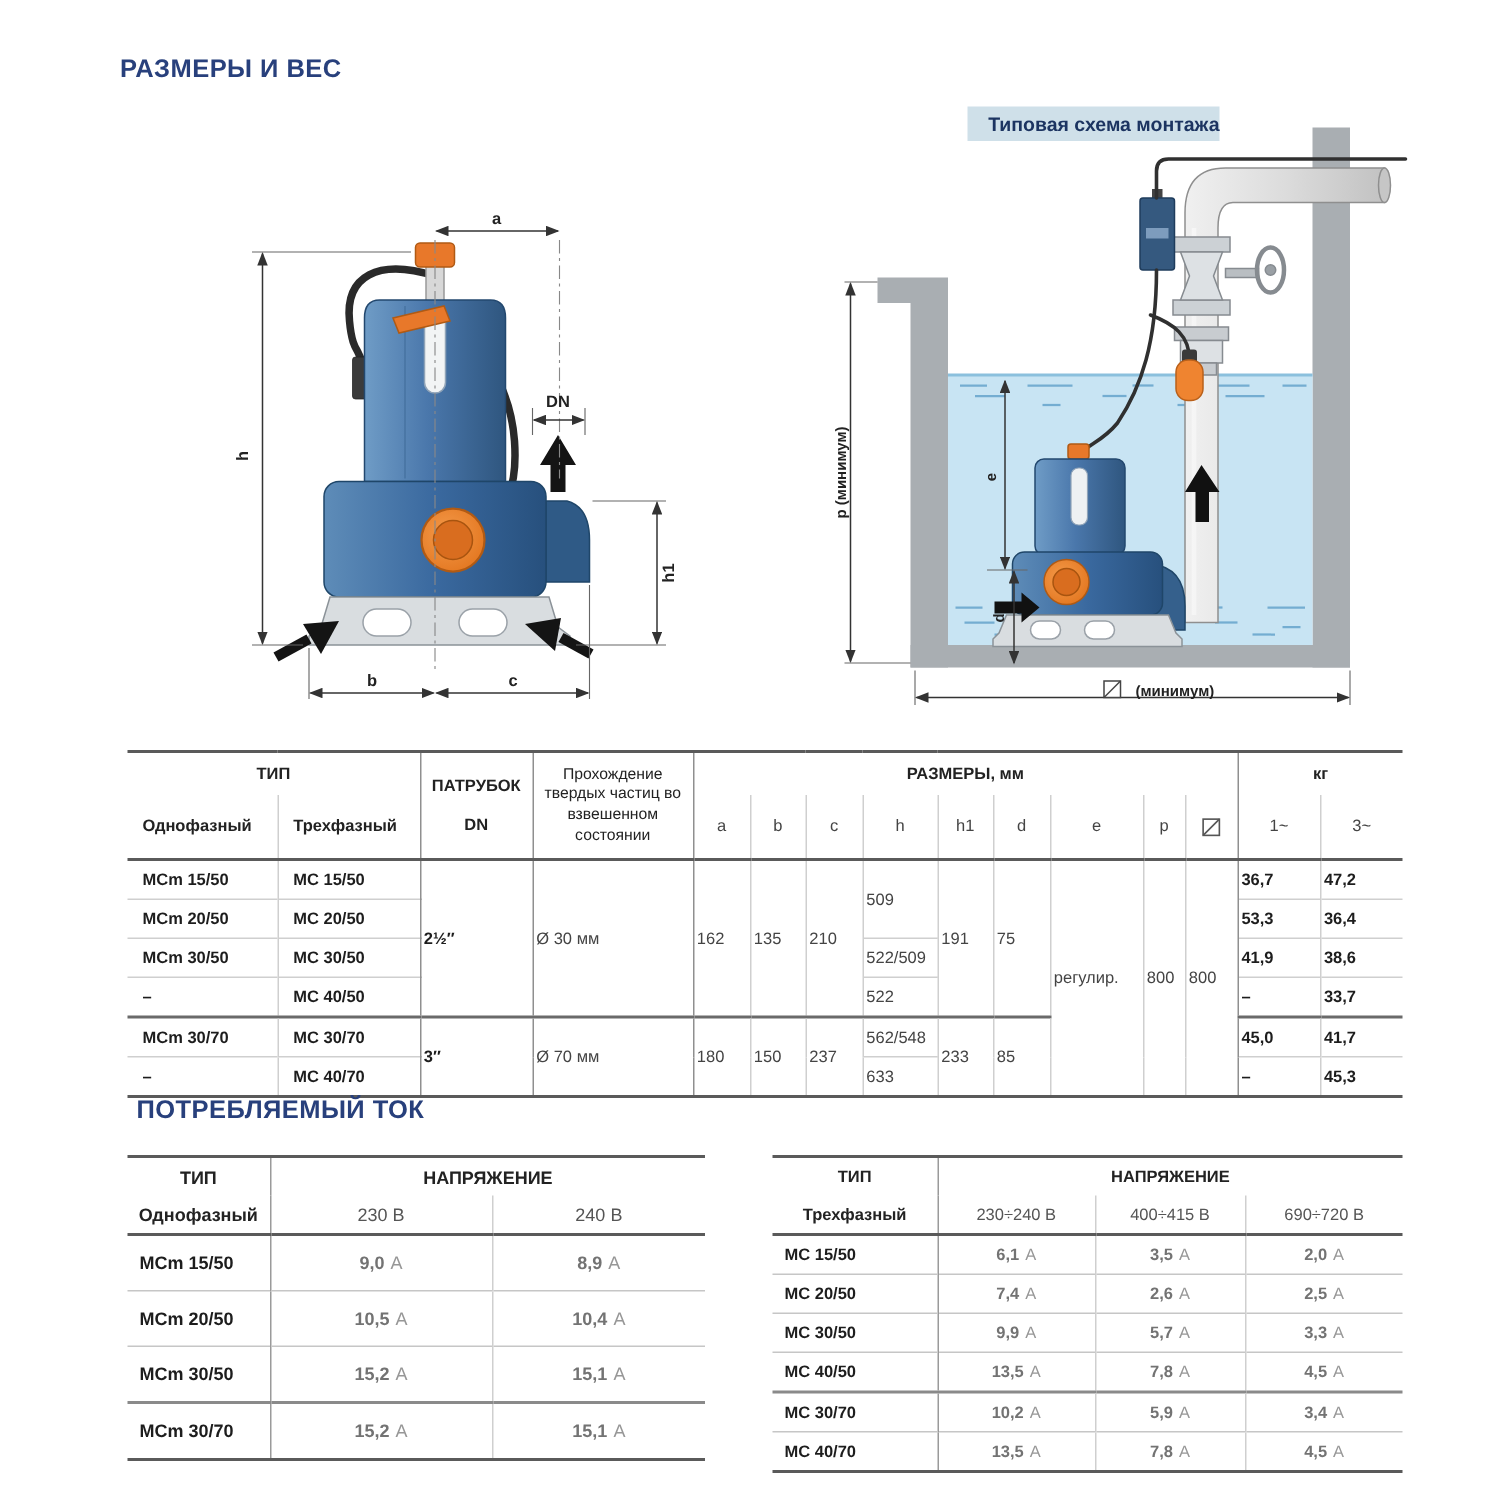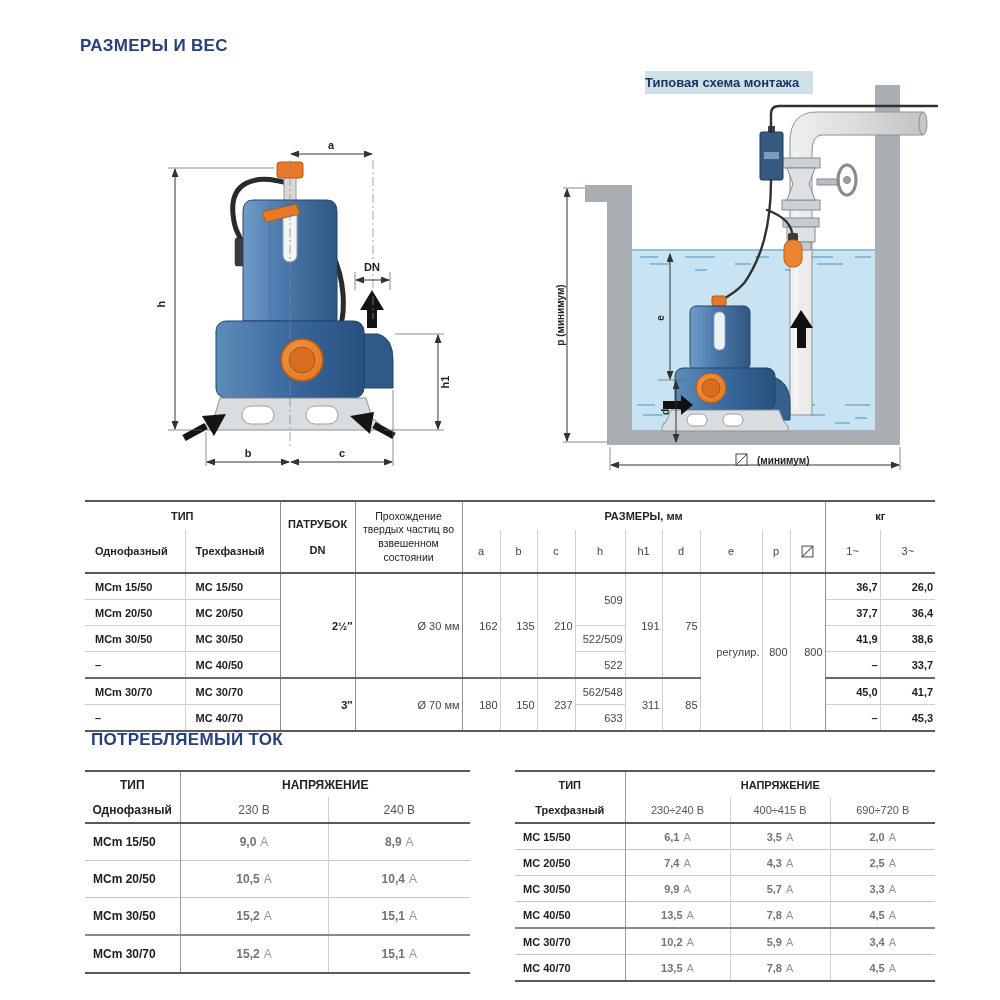--- a/index.html
+++ b/index.html
@@ -8,21 +8,21 @@
   .abs{position:absolute;}
   .sec-title{color:#28407c;font-size:17px;font-weight:bold;letter-spacing:.3px;}
   svg{font-family:"Liberation Sans",sans-serif;}
   .dimlab{font-size:11px;font-weight:bold;fill:#222;}
   .dimlab-s{font-size:10px;font-weight:bold;fill:#222;}
 
   
   table.dims{border-collapse:collapse;table-layout:fixed;width:850px;font-size:11px;
              border-top:2px solid #5a5a5a;border-bottom:2px solid #5a5a5a;}
   .dims th{font-weight:bold;color:#222;padding:1px 2px;vertical-align:middle;}
-  .dims td{text-align:right;color:#444;padding:1px 2px;height:23px;vertical-align:middle;}
+  .dims td{text-align:left;color:#444;padding:1px 2px;height:23px;vertical-align:middle;}
   .dims .h1r th{height:26px;}
   .dims .h2r th{height:40px;}
   .dims .thL{text-align:left;padding-left:10px;}
   .dims .sm{font-weight:normal;color:#444;font-size:11px;}
   .bl{border-left:1px solid #cfcfcf;}
   .bL{border-left:1px solid #8f8f8f;}
   .hb{border-bottom:2px solid #5a5a5a;}
   .dims tbody td{border-top:1px solid #cfcfcf;}
   .dims tbody tr.first td{border-top:none;}
   .dims tbody tr.grp td{border-top:2px solid #6a6a6a;}
@@ -45,21 +45,21 @@
   .cur tbody tr.first td{border-top:none;}
   .cur tbody tr.grp td{border-top:2px solid #8a8a8a;}
   .cur .model{text-align:left;padding-left:8px;font-weight:bold;color:#1d1d1d;}
   .cur .num{font-weight:bold;color:#737373;}
   .cur .unit{color:#979797;margin-left:4px;font-weight:normal;}
   #cur-mono{font-size:12px;} #cur-mono th{height:23px;font-size:12px;}
   #cur-mono td{height:34px;}
   #cur-three{font-size:11px;} #cur-three th{height:23px;font-size:11px;}
   #cur-three td{height:23px;}
   #schema-title{background:#cfe0e9;color:#1c3461;font-size:13px;font-weight:bold;
-                text-align:left;line-height:23px;}
+                text-align:right;line-height:23px;}
 </style>
 </head>
 <body>
 
 <div id="page">
 
   <div class="abs sec-title" style="left:80px;top:36px;">РАЗМЕРЫ И ВЕС</div>
 
   <svg class="abs" style="left:150px;top:114px;" width="330" height="374" viewBox="0 0 330 374">
     <defs>
@@ -338,26 +338,26 @@
         <td class="bL" rowspan="4">162</td>
         <td class="bl" rowspan="4">135</td>
         <td class="bl" rowspan="4">210</td>
         <td class="bl" rowspan="2">509</td>
         <td class="bl" rowspan="4">191</td>
         <td class="bl" rowspan="4">75</td>
         <td class="bl" rowspan="6">регулир.</td>
         <td class="bl" rowspan="6">800</td>
         <td class="bl" rowspan="6">800</td>
         <td class="bL w">36,7</td>
-        <td class="bl w">26,0</td>
+        <td class="bl w">47,2</td>
       </tr>
       <tr>
         <td class="model">MCm 20/50</td>
         <td class="model bl">MC 20/50</td>
-        <td class="bL w">37,7</td>
+        <td class="bL w">53,3</td>
         <td class="bl w">36,4</td>
       </tr>
       <tr>
         <td class="model">MCm 30/50</td>
         <td class="model bl">MC 30/50</td>
         <td class="bl">522/509</td>
         <td class="bL w">41,9</td>
         <td class="bl w">38,6</td>
       </tr>
       <tr>
@@ -369,21 +369,21 @@
       </tr>
       <tr class="grp">
         <td class="model">MCm 30/70</td>
         <td class="model bl">MC 30/70</td>
         <td class="bL dnv" rowspan="2">3″</td>
         <td class="bL" rowspan="2">Ø 70 мм</td>
         <td class="bL" rowspan="2">180</td>
         <td class="bl" rowspan="2">150</td>
         <td class="bl" rowspan="2">237</td>
         <td class="bl">562/548</td>
-        <td class="bl" rowspan="2">311</td>
+        <td class="bl" rowspan="2">233</td>
         <td class="bl" rowspan="2">85</td>
         <td class="bL w">45,0</td>
         <td class="bl w">41,7</td>
       </tr>
       <tr>
         <td class="model">–</td>
         <td class="model bl">MC 40/70</td>
         <td class="bl">633</td>
         <td class="bL w">–</td>
         <td class="bl w">45,3</td>
@@ -456,21 +456,21 @@
     <tbody>
       <tr class="first">
         <td class="vr model">MC 15/50</td>
         <td><span class="num">6,1</span><span class="unit">A</span></td>
         <td class="bl"><span class="num">3,5</span><span class="unit">A</span></td>
         <td class="bl"><span class="num">2,0</span><span class="unit">A</span></td>
       </tr>
       <tr>
         <td class="vr model">MC 20/50</td>
         <td><span class="num">7,4</span><span class="unit">A</span></td>
-        <td class="bl"><span class="num">4,3</span><span class="unit">A</span></td>
+        <td class="bl"><span class="num">2,6</span><span class="unit">A</span></td>
         <td class="bl"><span class="num">2,5</span><span class="unit">A</span></td>
       </tr>
       <tr>
         <td class="vr model">MC 30/50</td>
         <td><span class="num">9,9</span><span class="unit">A</span></td>
         <td class="bl"><span class="num">5,7</span><span class="unit">A</span></td>
         <td class="bl"><span class="num">3,3</span><span class="unit">A</span></td>
       </tr>
       <tr>
         <td class="vr model">MC 40/50</td>

